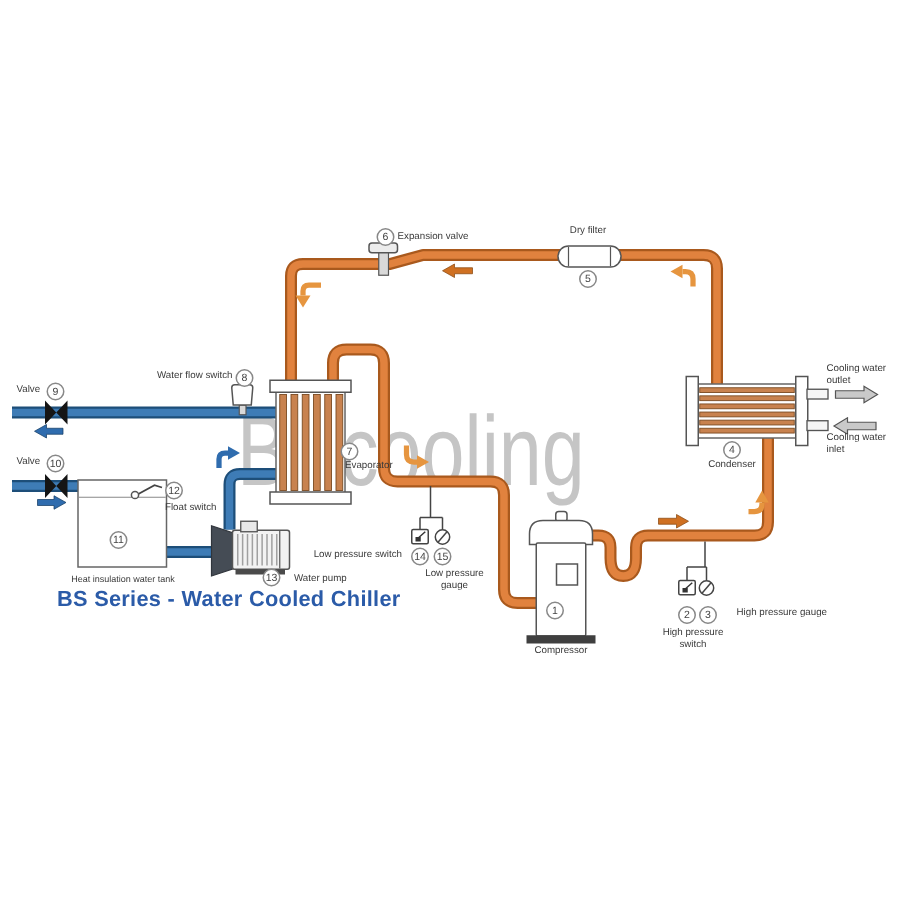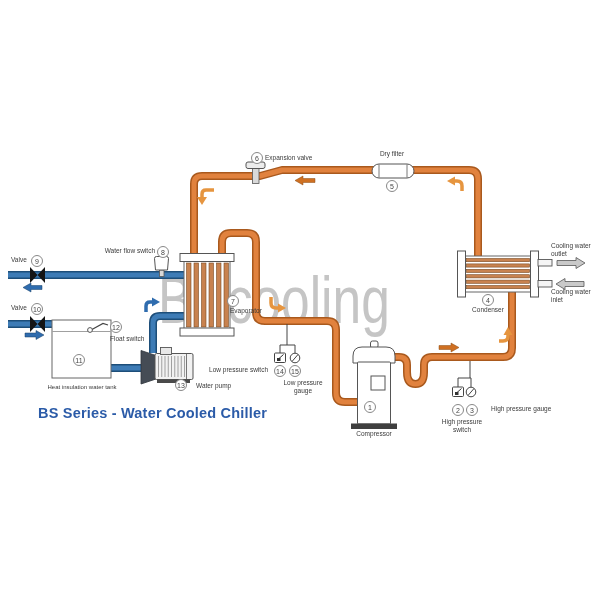--- a/index.html
+++ b/index.html
@@ -11,21 +11,21 @@
       z-index:1;white-space:nowrap;}
   .layer{z-index:2;}
   .lbl{position:absolute;font:6.5px/1.18 "Liberation Sans",sans-serif;color:#3a3a3a;
        white-space:nowrap;z-index:3;}
   .wrap{white-space:normal;}
   .ctr{text-align:center;}
   .rgt{text-align:right;}
   .num{position:absolute;width:12px;height:12px;border:1px solid #888;border-radius:50%;
        background:#fff;font:7px "Liberation Sans",sans-serif;color:#444;display:flex;
        align-items:center;justify-content:center;box-sizing:border-box;z-index:3;}
-  .title{position:absolute;left:38px;top:405px;font:bold 14.5px "Liberation Sans",sans-serif;
+  .title{position:absolute;left:38px;top:392px;font:bold 14.5px "Liberation Sans",sans-serif;
          color:var(--title-blue,#2b5ba8);letter-spacing:.2px;z-index:3;}
   
   .po{fill:none;stroke:var(--pipe-orange-border,#a9591d);stroke-width:8;stroke-linejoin:round;}
   .pi{fill:none;stroke:var(--pipe-orange,#e1823e);stroke-width:5;stroke-linejoin:round;}
   .bo{fill:none;stroke:var(--pipe-blue-border,#1d4e79);stroke-width:8;stroke-linejoin:round;}
   .bi{fill:none;stroke:var(--pipe-blue,#3e7cb6);stroke-width:5;stroke-linejoin:round;}
   .thin{fill:none;stroke:#444;stroke-width:1;}
   .cw{fill:#fff;stroke:#555;stroke-width:1;}
   .tube{fill:var(--tube,#c8824f);stroke:#7a4a22;stroke-width:.6;}
   .dark{fill:#454c55;stroke:#30353c;stroke-width:.8;}

